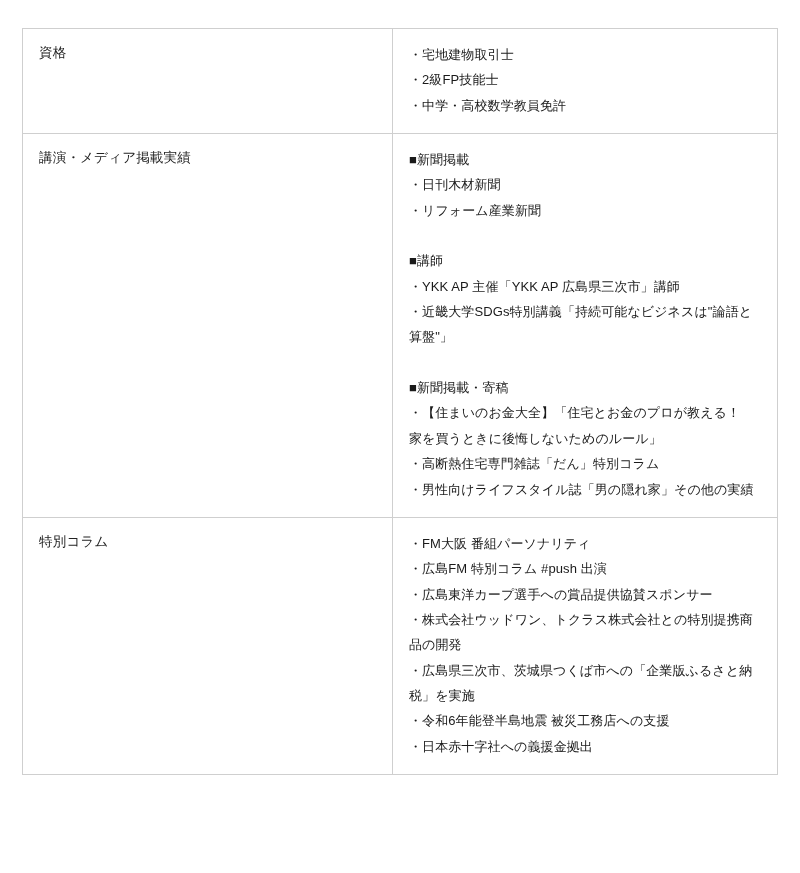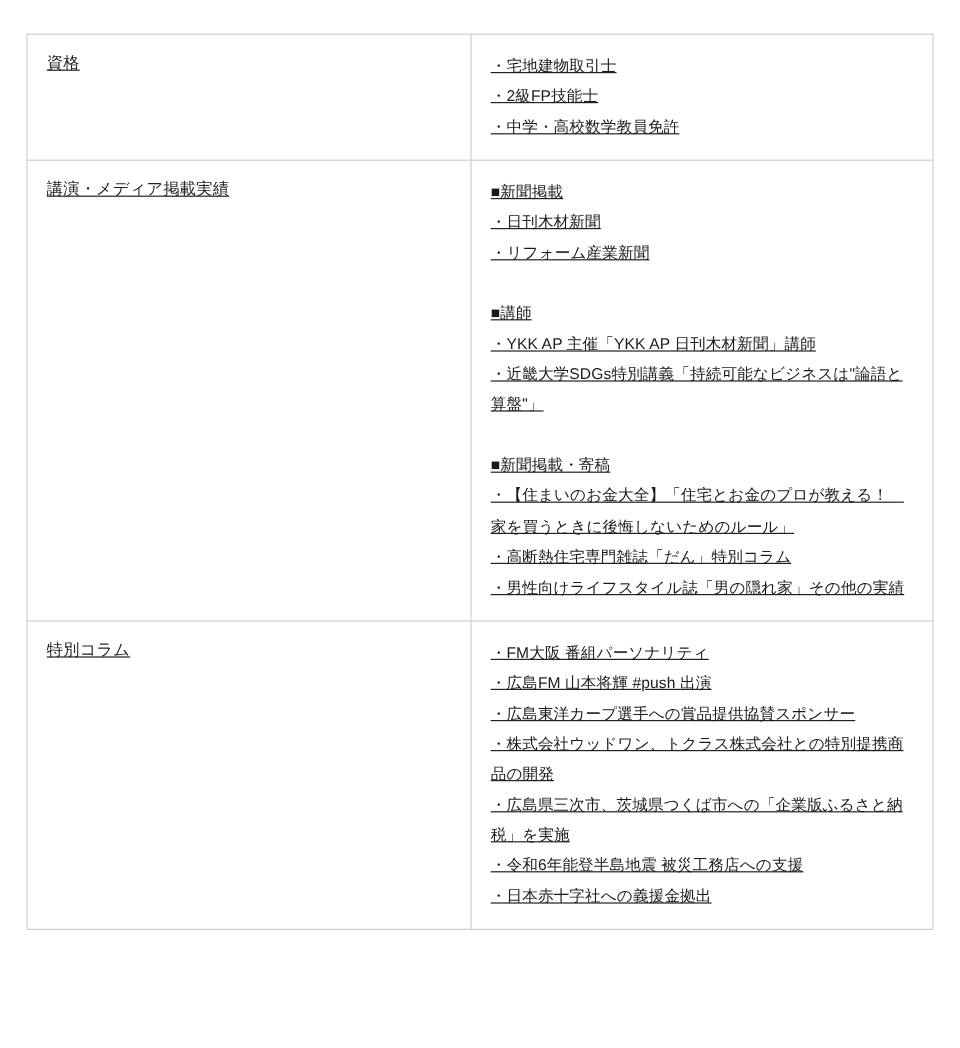--- a/index.html
+++ b/index.html
@@ -15,21 +15,20 @@
     color: #222222;
   }
   .page {
     width: 800px;
     padding: 28px 22px 20px 22px;
   }
   table.profile-table {
     width: 100%;
     border-collapse: collapse;
     table-layout: fixed;
-    text-decoration: underline;
   }
   table.profile-table td {
     border: 1px solid #cfcfcf;
     vertical-align: top;
     padding: 13px 16px 15px 16px;
   }
   table.profile-table td.label-cell {
     width: 49%;
     font-size: 13.5px;
     line-height: 1.6;
@@ -76,37 +75,37 @@
       <tr>
         <td class="label-cell">
           <span>講演・メディア掲載実績</span>
         </td>
         <td class="value-cell">
           <p class="value-line heading">■新聞掲載</p>
           <p class="value-line">・日刊木材新聞</p>
           <p class="value-line">・リフォーム産業新聞</p>
           <p class="value-line blank"></p>
           <p class="value-line heading">■講師</p>
-          <p class="value-line">・YKK AP 主催「YKK AP 日刊木材新聞」講師</p>
+          <p class="value-line">・YKK AP 主催「YKK AP 広島県三次市」講師</p>
           <p class="value-line">・近畿大学SDGs特別講義「持続可能なビジネスは"論語と算盤"」</p>
           <p class="value-line blank"></p>
           <p class="value-line heading">■新聞掲載・寄稿</p>
           <p class="value-line">・【住まいのお金大全】「住宅とお金のプロが教える！　家を買うときに後悔しないためのルール」</p>
           <p class="value-line">・高断熱住宅専門雑誌「だん」特別コラム</p>
           <p class="value-line">・男性向けライフスタイル誌「男の隠れ家」その他の実績</p>
         </td>
       </tr>
 
       <tr>
         <td class="label-cell">
           <span>特別コラム</span>
         </td>
         <td class="value-cell">
           <p class="value-line">・FM大阪 番組パーソナリティ</p>
-          <p class="value-line">・広島FM 山本将輝 #push 出演</p>
+          <p class="value-line">・広島FM 特別コラム #push 出演</p>
           <p class="value-line">・広島東洋カープ選手への賞品提供協賛スポンサー</p>
           <p class="value-line">・株式会社ウッドワン、トクラス株式会社との特別提携商品の開発</p>
           <p class="value-line">・広島県三次市、茨城県つくば市への「企業版ふるさと納税」を実施</p>
           <p class="value-line">・令和6年能登半島地震 被災工務店への支援</p>
           <p class="value-line">・日本赤十字社への義援金拠出</p>
         </td>
       </tr>
 
     </tbody>
   </table>

